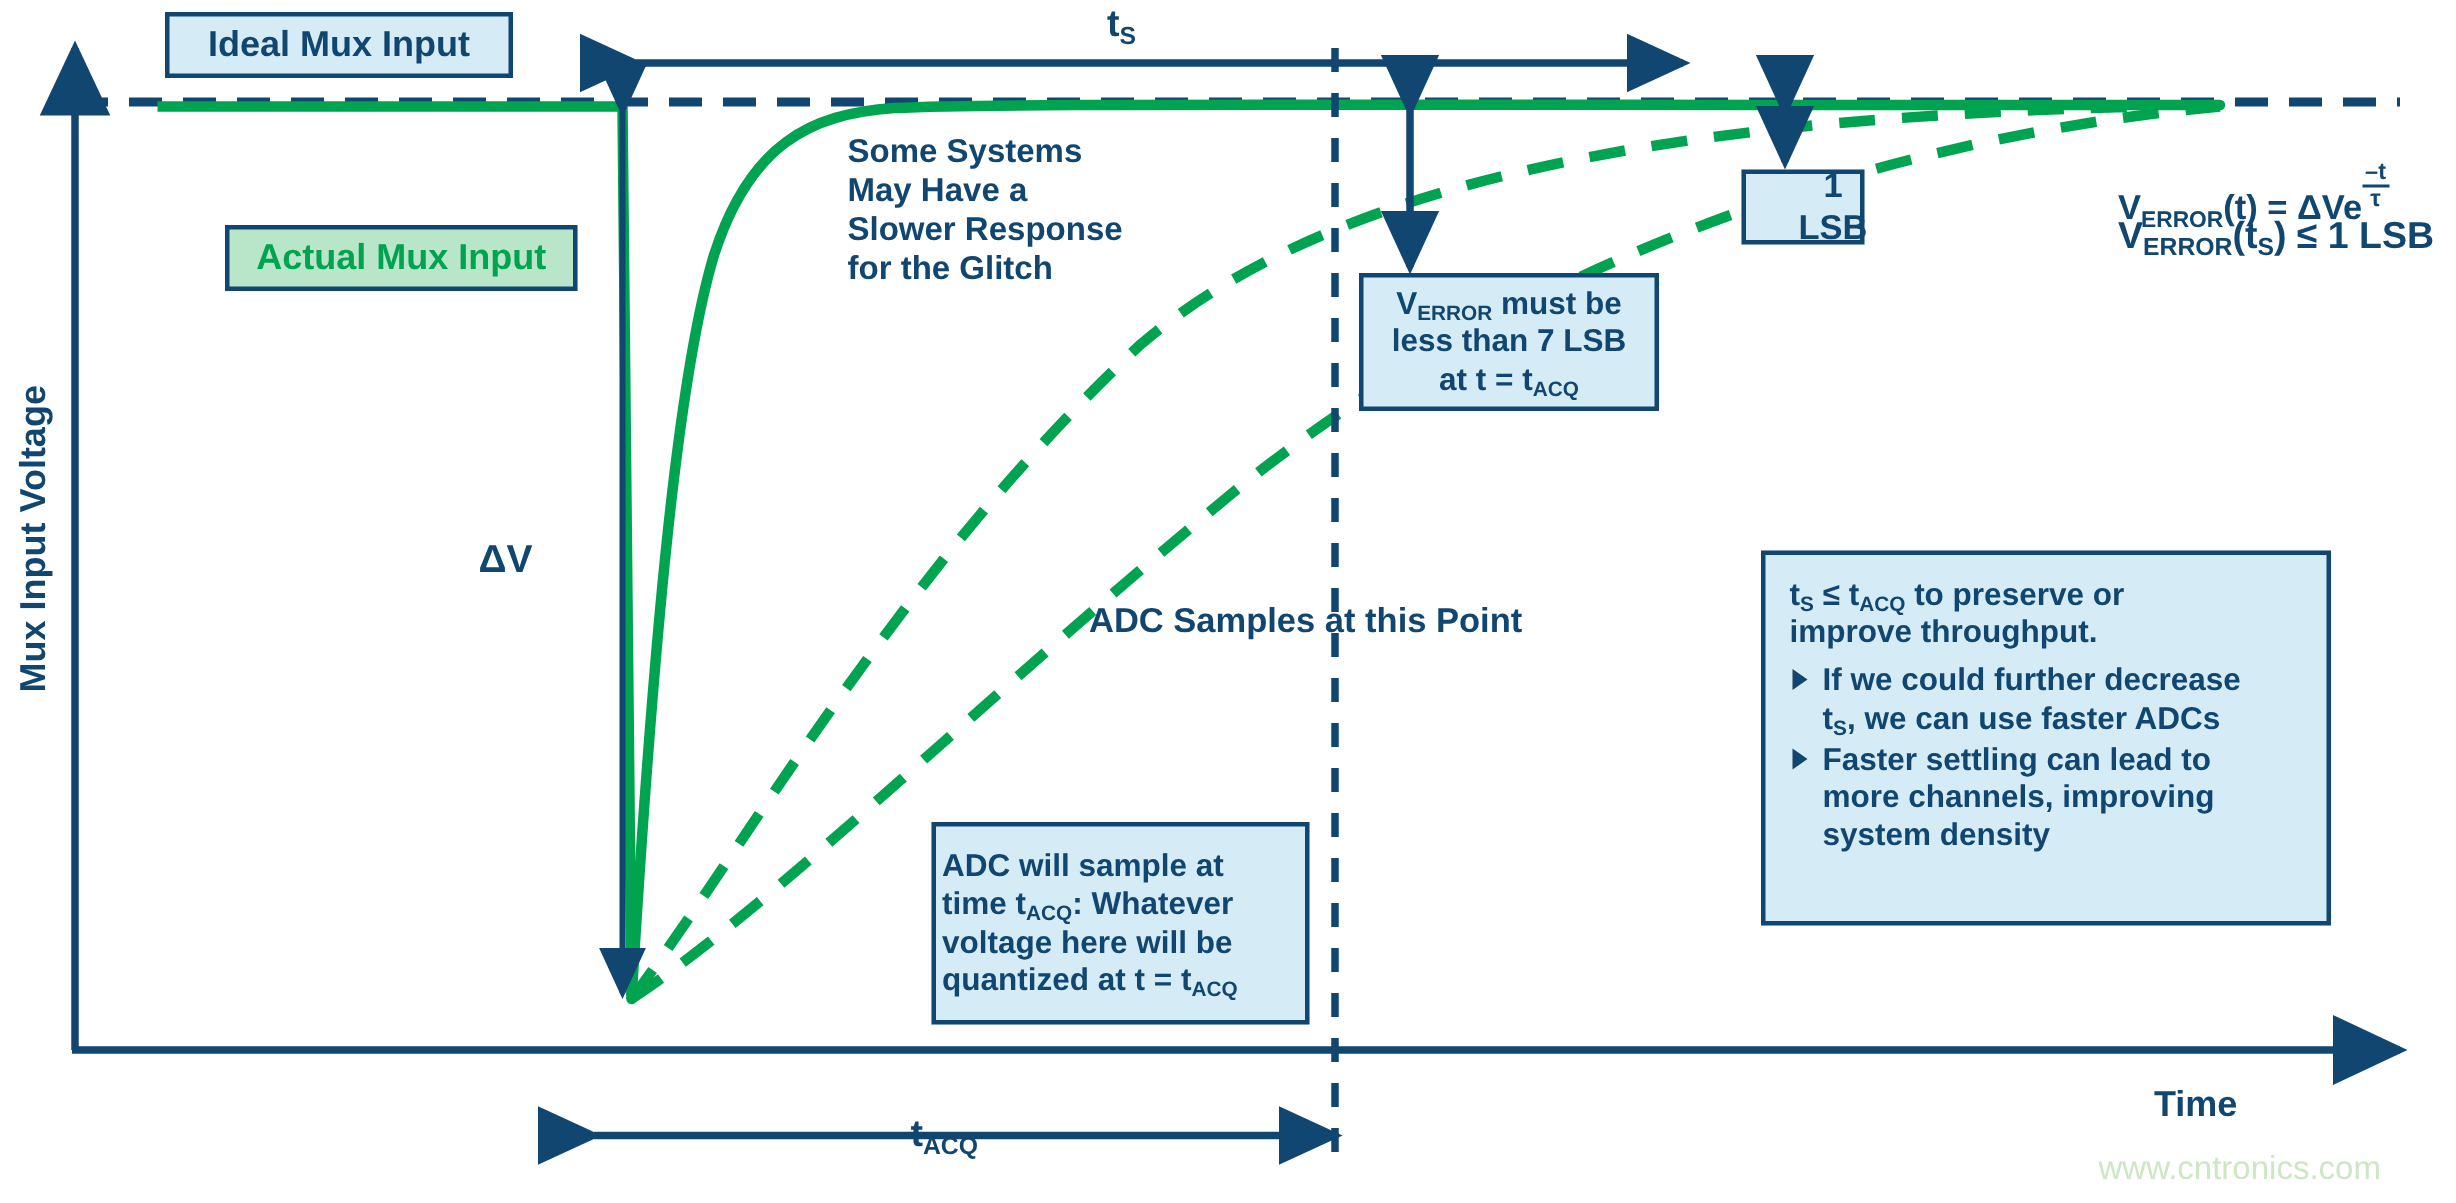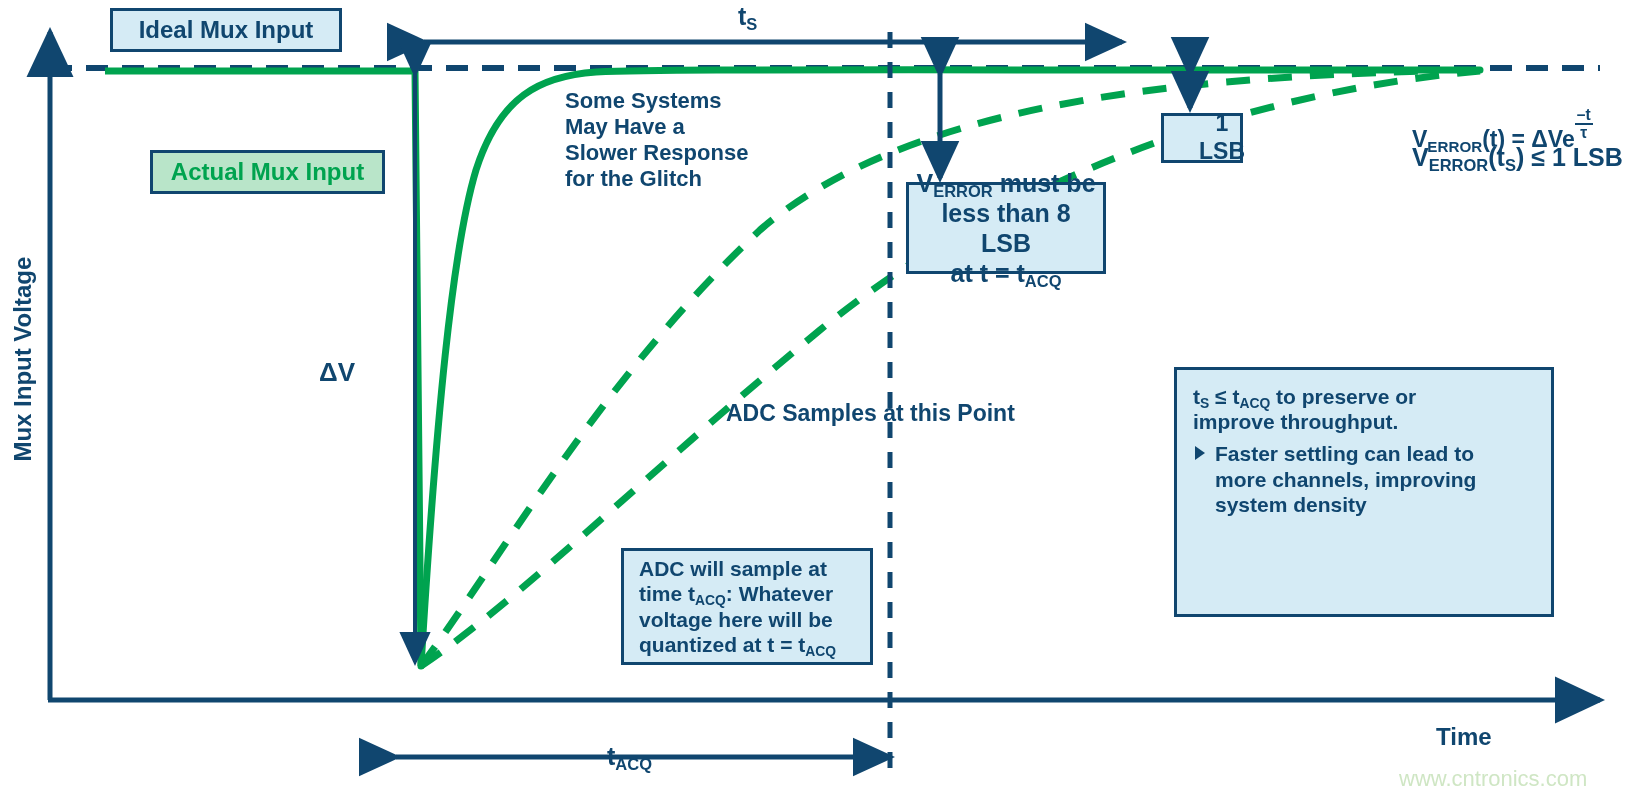--- a/index.html
+++ b/index.html
@@ -14,24 +14,24 @@
   .box.green{background:#b9e5c9;color:#00a34f;}
   .ctr{text-align:center;}
   sub{font-size:0.66em;vertical-align:baseline;position:relative;top:.30em;}
 
   #ideal-box{left:110px;top:8px;width:232px;height:44px;font-size:24px;
              display:flex;align-items:center;justify-content:center;}
   #actual-box{left:150px;top:150px;width:235px;height:44px;font-size:24px;
              display:flex;align-items:center;justify-content:center;}
   #lsb-box{left:1161px;top:113px;width:82px;height:50px;font-size:23px;
              display:flex;align-items:center;justify-content:center;padding-left:40px;}
-  #verror-box{left:906px;top:182px;width:200px;height:92px;font-size:25px;
+  #verror-box{left:906px;top:182px;width:200px;height:92px;font-size:21px;
              display:flex;align-items:center;justify-content:center;padding:4px 6px;}
-  #adcsample-box{left:621px;top:548px;width:252px;height:117px;font-size:21px;
-             display:flex;align-items:center;justify-content:flex-start;padding:6px 15px;}
+  #adcsample-box{left:621px;top:548px;width:252px;height:135px;font-size:21px;
+             display:flex;align-items:center;justify-content:flex-start;padding:6px 4px;}
   #design-box{left:1174px;top:367px;width:380px;height:250px;font-size:21px;
              padding:14px 16px;}
   #design-box .dg-line{margin:0;}
   #design-box ul{margin:7px 0 0 0;padding:0;list-style:none;}
   #design-box li{position:relative;padding-left:22px;margin-top:2px;}
   #design-box li .tri{position:absolute;left:2px;top:5px;
        width:0;height:0;border-left:10px solid #10466f;
        border-top:7px solid transparent;border-bottom:7px solid transparent;}
 
   #ylabel{left:-92px;top:345px;width:230px;font-size:24px;
@@ -131,38 +131,43 @@
     <span>Actual Mux Input</span>
   </div>
 
   <div class="box ctr" id="lsb-box">
     <span>1 LSB</span>
   </div>
 
   <div class="box ctr" id="verror-box">
     <div>
       <span>V</span><sub>ERROR</sub><span> must be</span><br>
-      <span>less than 8 LSB</span><br>
+      <span>less than 7 LSB</span><br>
       <span>at t = t</span><sub>ACQ</sub>
     </div>
   </div>
 
   <div class="box" id="adcsample-box">
     <div>
       <span>ADC will sample at</span><br>
       <span>time t</span><sub>ACQ</sub><span>: Whatever</span><br>
       <span>voltage here will be</span><br>
       <span>quantized at t = t</span><sub>ACQ</sub>
     </div>
   </div>
 
   <div class="box" id="design-box">
     <div class="dg-line"><span>t</span><sub>S</sub><span> ≤ t</span><sub>ACQ</sub><span> to preserve or</span></div>
     <div class="dg-line">improve throughput.</div>
     <ul>
+      <li>
+        <span class="tri"></span>
+        <span>If we could further decrease</span><br>
+        <span>t</span><sub>S</sub><span>, we can use faster ADCs</span>
+      </li>
       <li>
         <span class="tri"></span>
         <span>Faster settling can lead to</span><br>
         <span>more channels, improving</span><br>
         <span>system density</span>
       </li>
     </ul>
   </div>
 
   <div class="lbl" id="ylabel">Mux Input Voltage</div>

